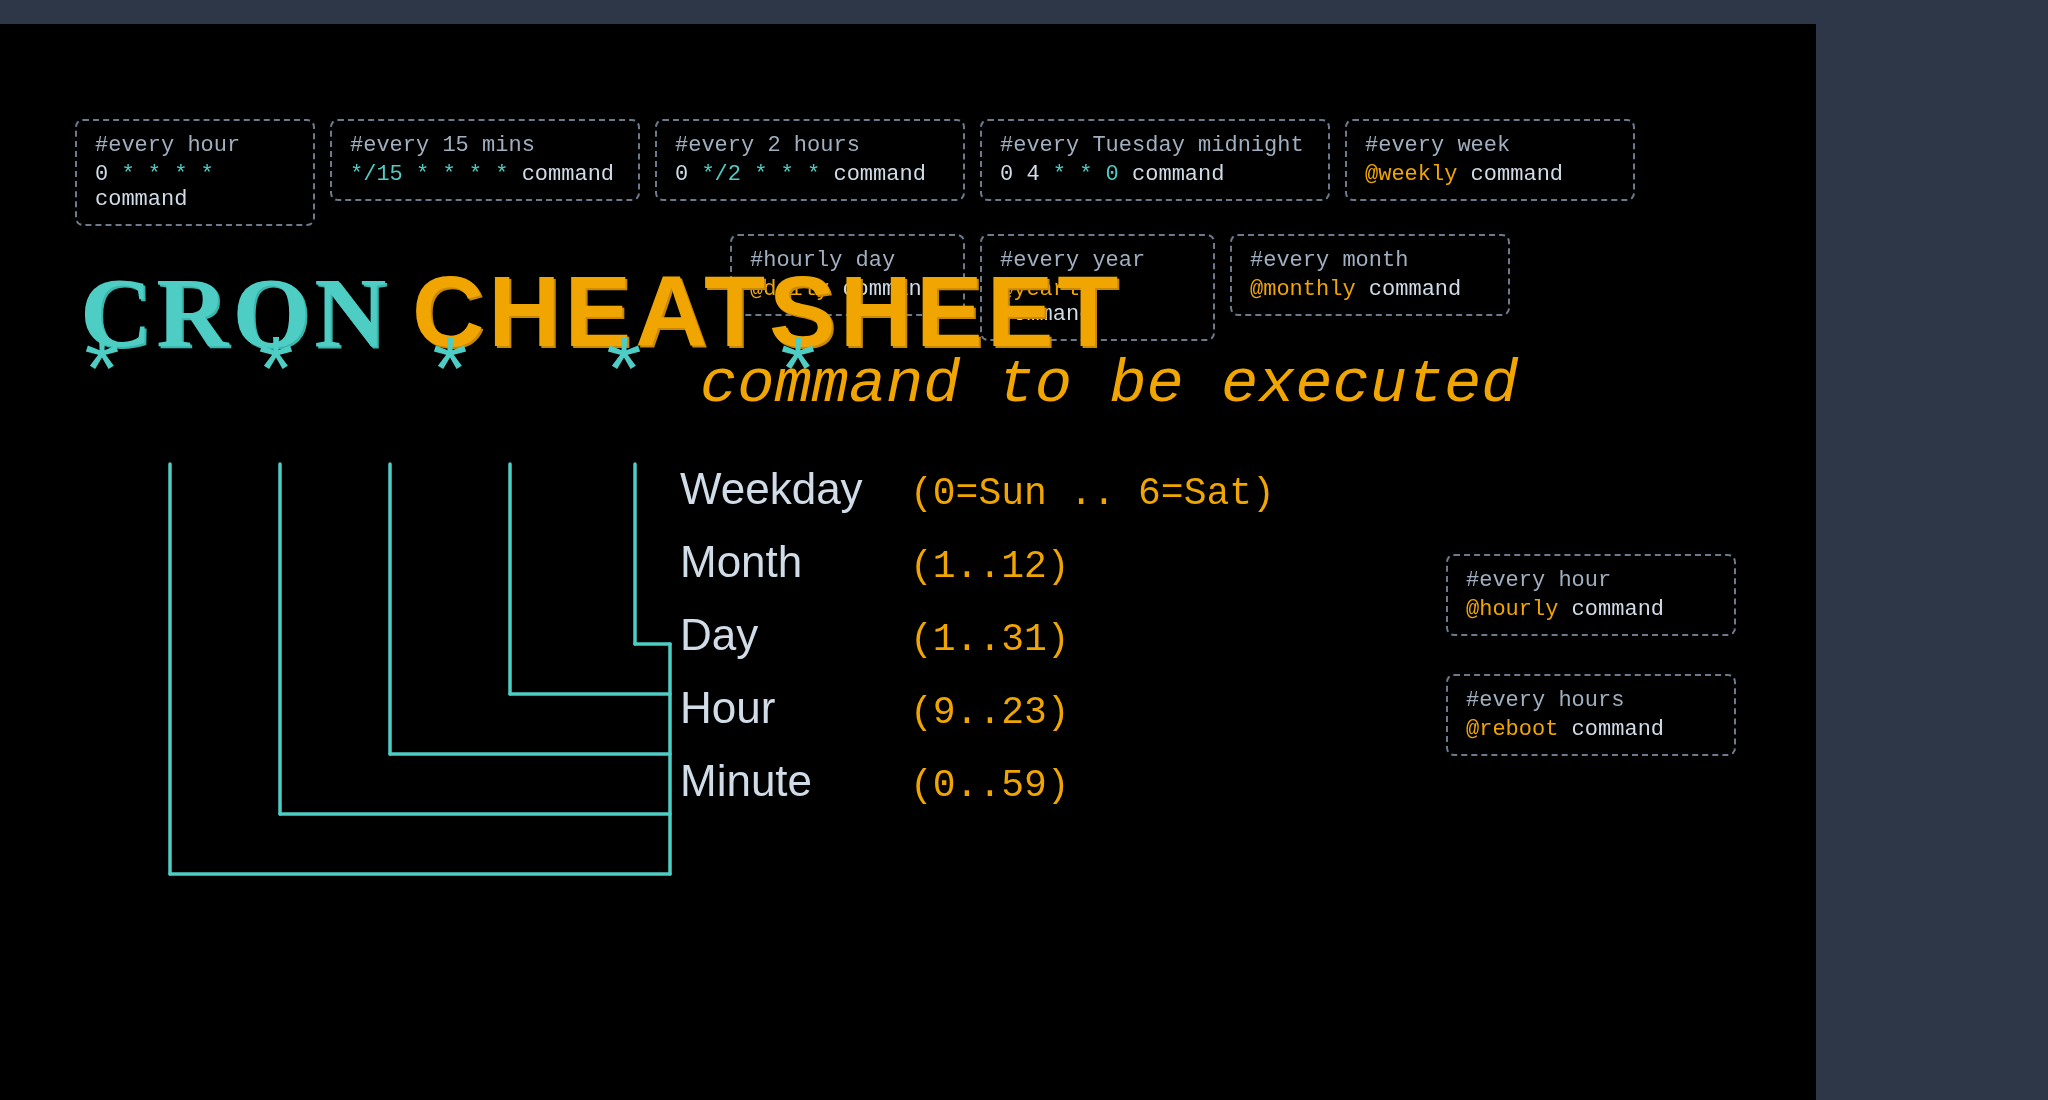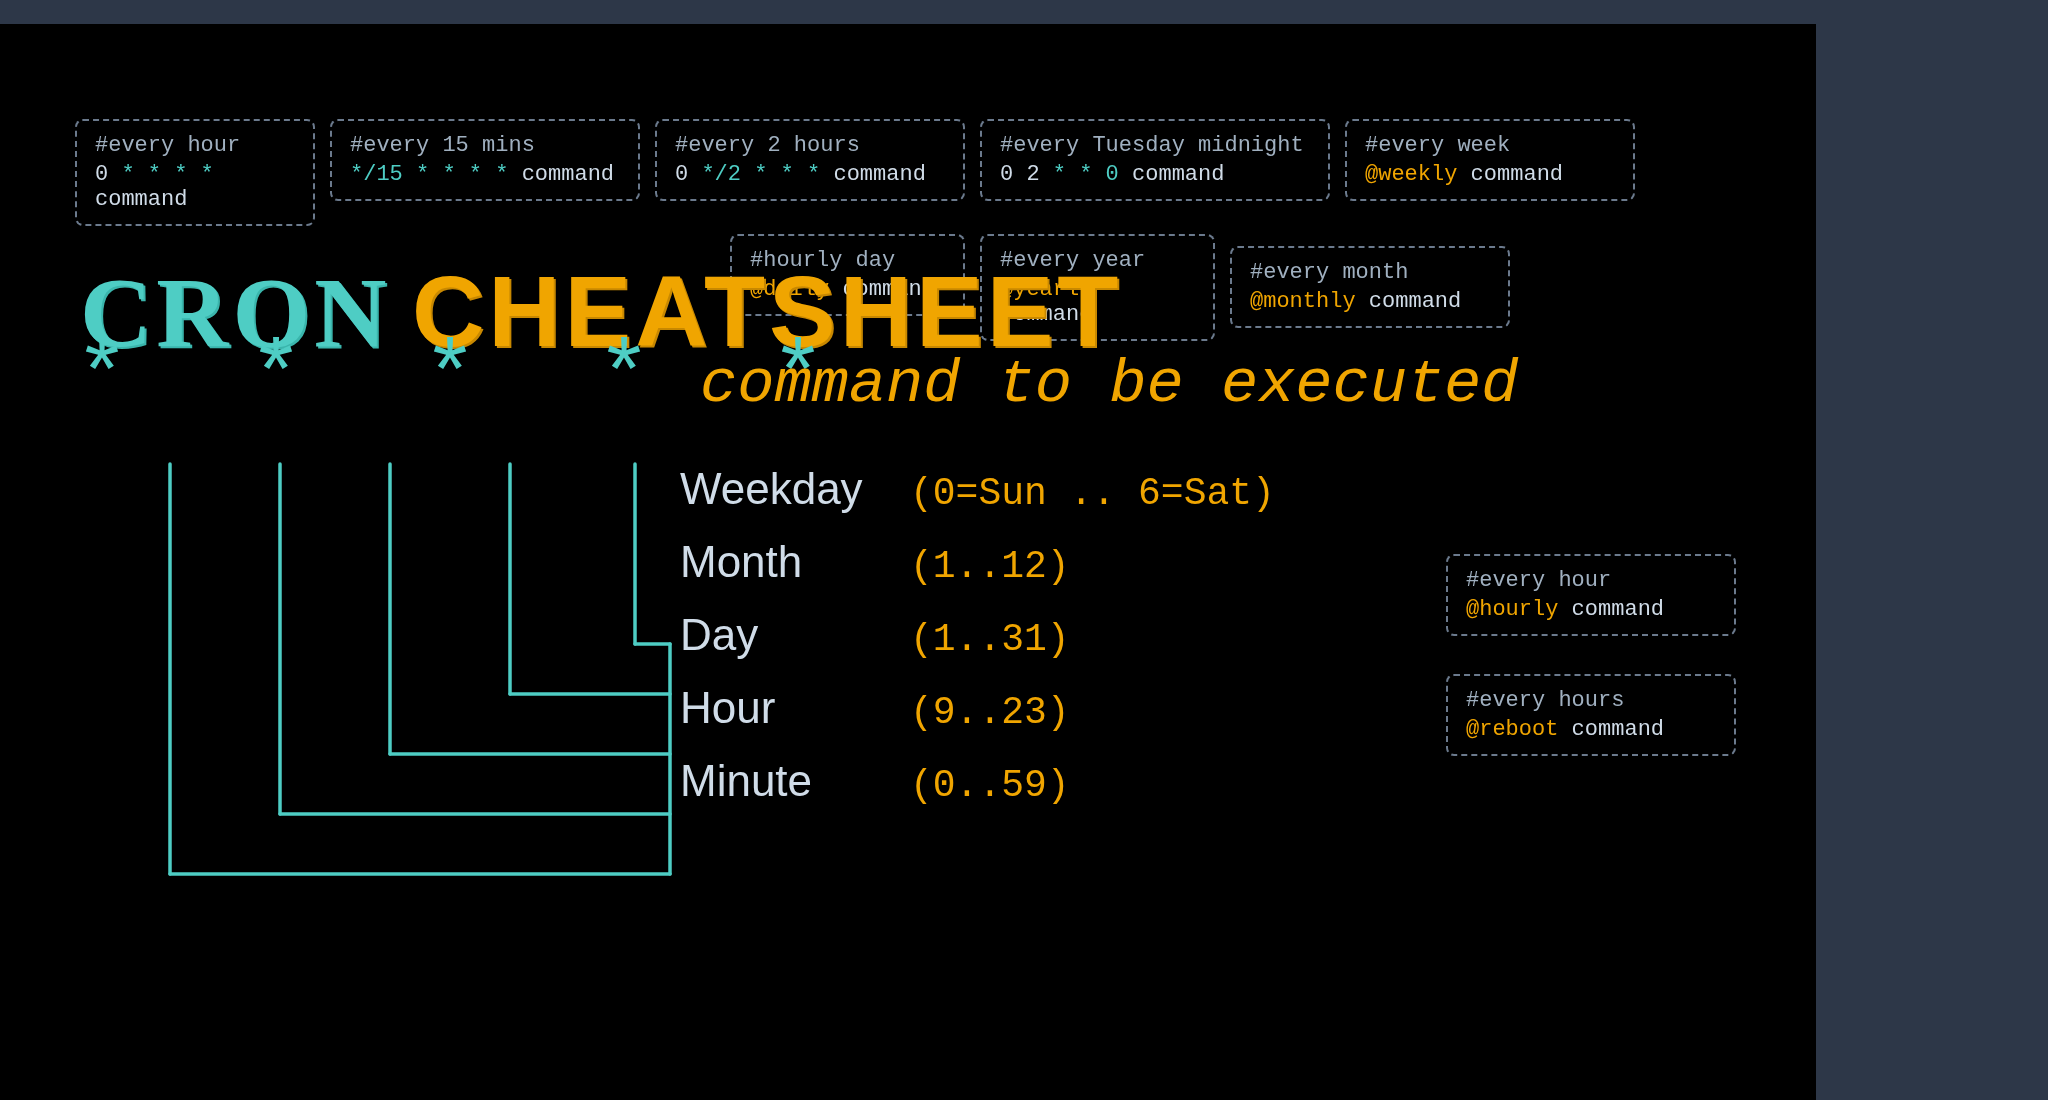--- a/index.html
+++ b/index.html
@@ -113,21 +113,21 @@
       width: 235px;
     }
 
     .box-every-year {
       top: 210px;
       left: 980px;
       width: 235px;
     }
 
     .box-every-month {
-      top: 222px;
+      top: 210px;
       left: 1230px;
       width: 280px;
     }
 
     
     .box-every-hour-right {
       top: 530px;
       right: 80px;
       width: 290px;
     }
@@ -232,21 +232,21 @@
   <div class="snippet-box box-every-2hours">
     <span class="comment">#every 2 hours</span>
     <span class="code-line">
       <span class="white">0 </span><span class="cyan">*/2 * * *</span><span class="white">   command</span>
     </span>
   </div>
 
   <div class="snippet-box box-every-sunday">
     <span class="comment">#every Tuesday midnight</span>
     <span class="code-line">
-      <span class="white">0 2 </span><span class="cyan">* * 0</span><span class="white">  command</span>
+      <span class="white">0 4 </span><span class="cyan">* * 0</span><span class="white">  command</span>
     </span>
   </div>
 
   <div class="snippet-box box-every-week">
     <span class="comment">#every week</span>
     <span class="code-line">
       <span class="orange">@weekly</span><span class="white">  command</span>
     </span>
   </div>
 

